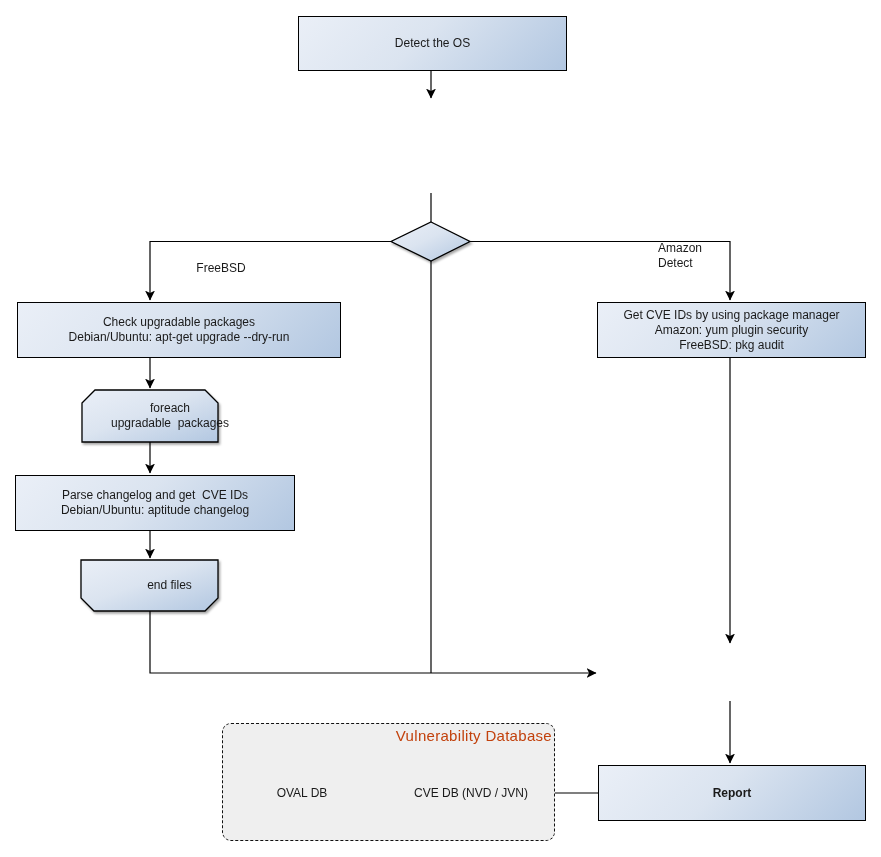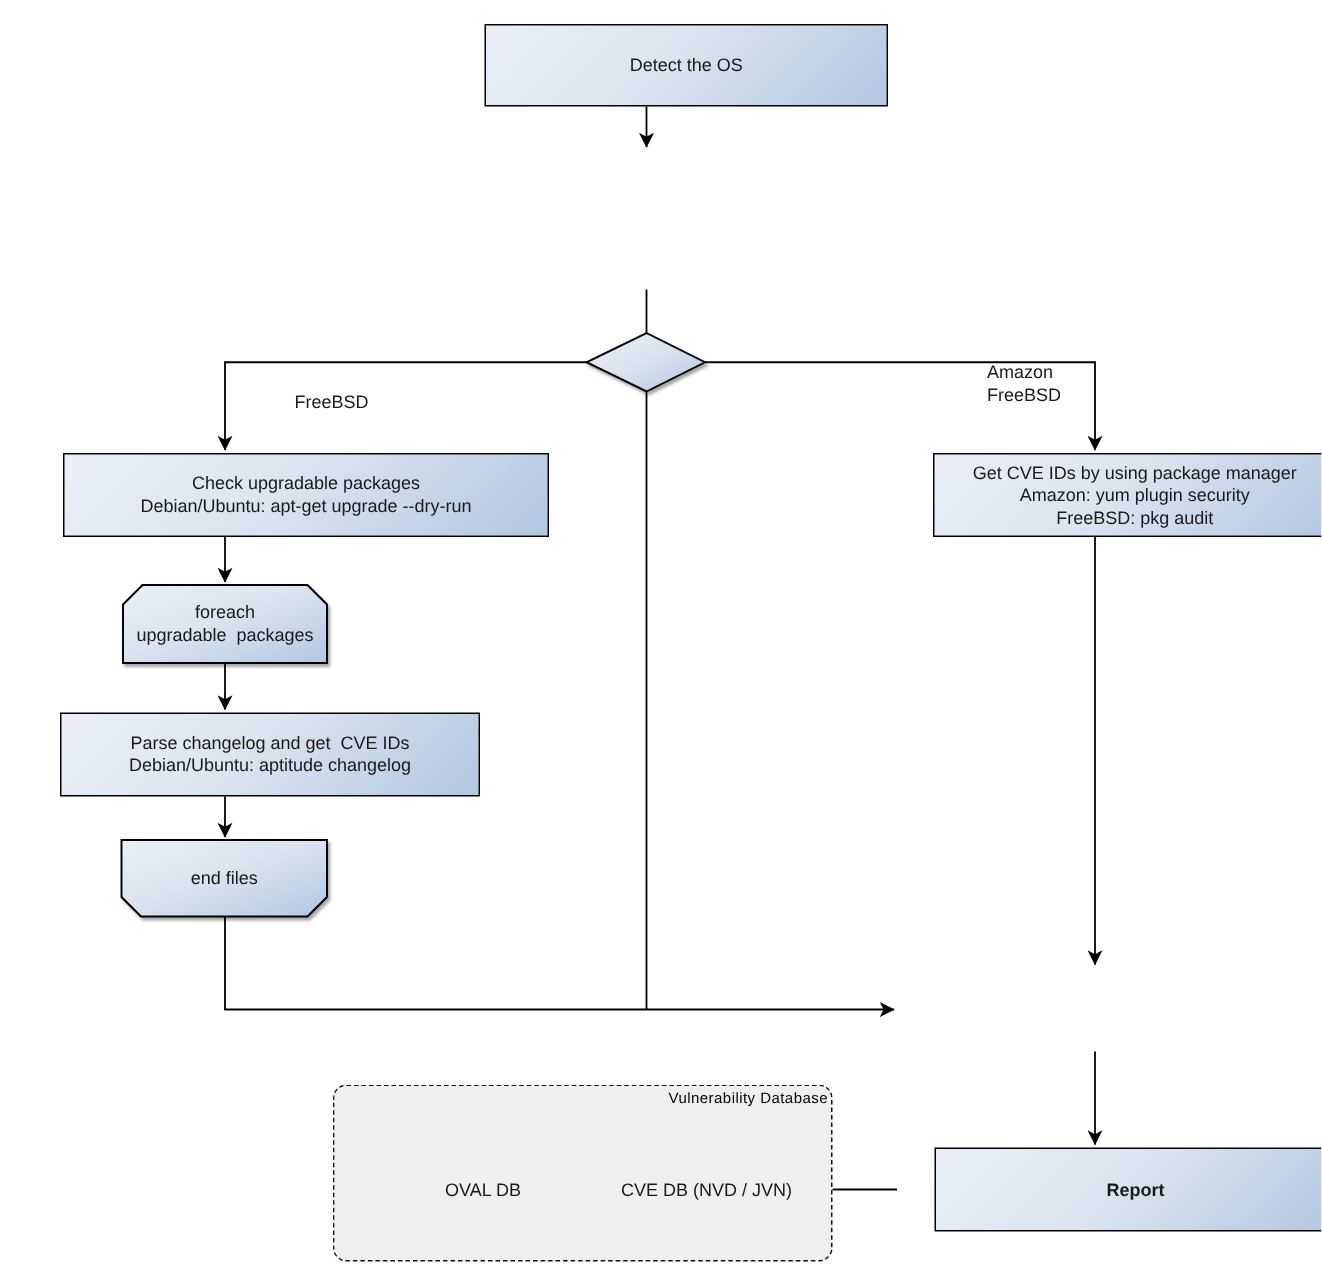--- a/index.html
+++ b/index.html
@@ -9,44 +9,43 @@
     color:#1a1a1a;overflow:hidden;
   }
   .lines{position:absolute;left:0;top:0;width:881px;height:857px;}
   .node{
     position:absolute;box-sizing:border-box;
     border:1.2px solid #000;
     background:linear-gradient(135deg,#eaeff7 0%,#dbe4f0 45%,#b2c7e1 100%);
     display:flex;align-items:center;justify-content:center;
     font-size:12px;line-height:15px;text-align:center;
     white-space:pre-wrap;
-    margin-left:25px;
   }
   .node.rightalign{
     display:block;text-align:right;
     font-size:11.5px;line-height:14.5px;
     padding:5px 51px 0 0;
   }
   .shape-label{
     position:absolute;display:flex;align-items:center;justify-content:center;
-    font-size:12px;line-height:15px;text-align:center;white-space:pre-wrap;
+    font-size:12px;line-height:15px;text-align:center;white-space:pre-wrap;padding-left:20px;
   }
   .edge-label{
     position:absolute;font-size:12px;line-height:14.5px;white-space:pre-wrap;
   }
   .edge-label.center{text-align:center;}
   .edge-label.right{text-align:right;}
   .container-box{
     position:absolute;left:222px;top:723px;width:333px;height:118px;
     box-sizing:border-box;background:#efefef;
     border:1.6px dashed #111;border-radius:9px;
   }
   .container-title{
     position:absolute;right:2px;top:3px;
-    font-size:10px;letter-spacing:0.3px;color:#000000;
+    font-size:15px;letter-spacing:0.3px;color:#c2410c;
   }
   .cyl-label{
     position:absolute;font-size:12px;text-align:center;line-height:14px;
   }
 </style>
 </head>
 <body>
 
 <div class="canvas">
 
@@ -117,23 +116,23 @@
 FreeBSD: pkg audit</div>
 
 
   <div class="node" style="left:598px;top:765px;width:268px;height:56px;font-weight:bold;">Report</div>
 
   <div class="shape-label" style="left:82px;top:390px;width:136px;height:52px;">foreach
 upgradable  packages</div>
 
   <div class="shape-label" style="left:81px;top:560px;width:137px;height:51px;">end files</div>
 
-  <div class="cyl-label" style="left:253px;top:786px;width:138px;">OVAL DB</div>
+  <div class="cyl-label" style="left:233px;top:786px;width:138px;">OVAL DB</div>
 
   <div class="cyl-label" style="left:403px;top:786px;width:136px;">CVE DB (NVD / JVN)</div>
 
   <div class="edge-label center" style="left:171px;top:261px;width:100px;">FreeBSD</div>
 
 
   <div class="edge-label" style="left:658px;top:241px;width:90px;">Amazon
-FreeBSD</div>
+Detect</div>
 
 </div>
 
 </body></html>

